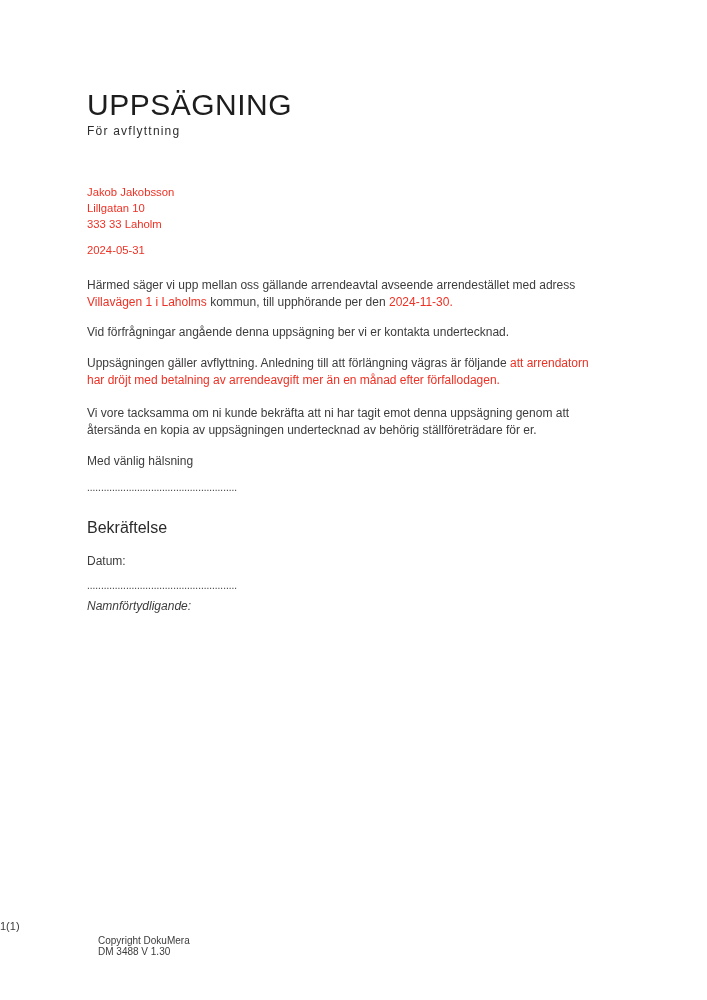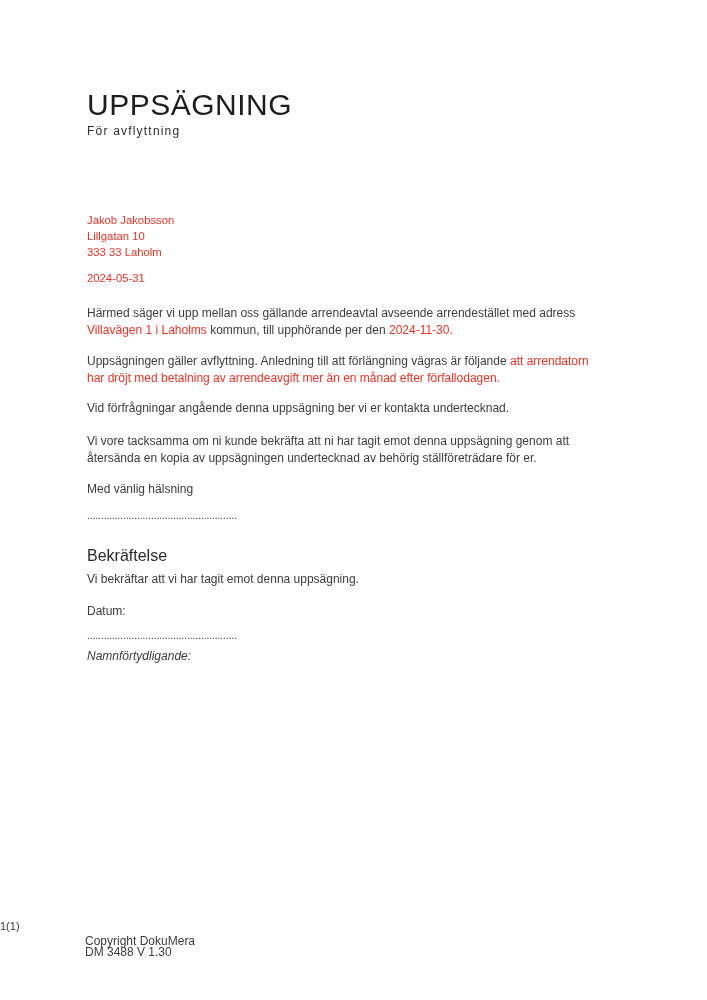--- a/index.html
+++ b/index.html
@@ -29,21 +29,21 @@
   }
   .doc-subtitle {
     margin-top: 2px;
     font-size: 12px;
     line-height: 14px;
     letter-spacing: 1.2px;
     color: #2e2e2e;
     white-space: pre;
   }
   .red { color: #ee3124; }
-  .address-block { margin-top: 74px; }
+  .address-block { margin-top: 46px; }
   .address-line {
     font-size: 11.3px;
     line-height: 16px;
     white-space: pre;
   }
   .letter-date {
     margin-top: 10px;
     font-size: 11.3px;
     line-height: 16px;
     white-space: pre;
@@ -88,22 +88,22 @@
     left: 0;
     right: 0;
     text-align: left;
     font-size: 11px;
     line-height: 13px;
     color: #3c3c3c;
   }
   .footer-left {
     position: absolute;
     top: 936px;
-    left: 85px;
-    font-size: 12px;
+    left: 98px;
+    font-size: 10px;
     line-height: 10.5px;
     color: #3c3c3c;
     white-space: pre;
   }
 </style>
 </head>
 <body>
 
 <div class="page">
   <div class="content">
@@ -115,36 +115,35 @@
         <div class="address-line red">Jakob Jakobsson</div>
         <div class="address-line red">Lillgatan 10</div>
         <div class="address-line red">333 33 Laholm</div>
       </div>
 
     <div class="letter-date red">2024-05-31</div>
 
     <div class="para para-1"><span>Härmed säger vi upp mellan oss gällande arrendeavtal avseende arrendestället med adress
 </span><span class="red">Villavägen 1 i Laholms</span><span> kommun, till upphörande per den </span><span class="red">2024-11-30.</span></div>
 
+    <div class="para para-3">Vid förfrågningar angående denna uppsägning ber vi er kontakta undertecknad.</div>
+
     <div class="para para-2"><span>Uppsägningen gäller avflyttning. Anledning till att förlängning vägras är följande </span><span class="red">att arrendatorn
 har dröjt med betalning av arrendeavgift mer än en månad efter förfallodagen.</span></div>
-
-    <div class="para para-3">Vid förfrågningar angående denna uppsägning ber vi er kontakta undertecknad.</div>
 
     <div class="para para-4">Vi vore tacksamma om ni kunde bekräfta att ni har tagit emot denna uppsägning genom att
 återsända en kopia av uppsägningen undertecknad av behörig ställföreträdare för er.</div>
 
     <div class="para closing">Med vänlig hälsning</div>
 
     <div class="dotted-line dots-1">......................................................</div>
 
 
     <div class="section-heading">Bekräftelse</div>
 
-    <div class="para conf-text">Vi bekräftar att vi har tagit emot denna uppsägning.</div>
 
     <div class="para date-label">Datum:</div>
 
     <div class="dotted-line dots-2">......................................................</div>
 
     <div class="para name-label">Namnförtydligande:</div>
 
   </div>
 
   <div class="page-number">1(1)</div>

